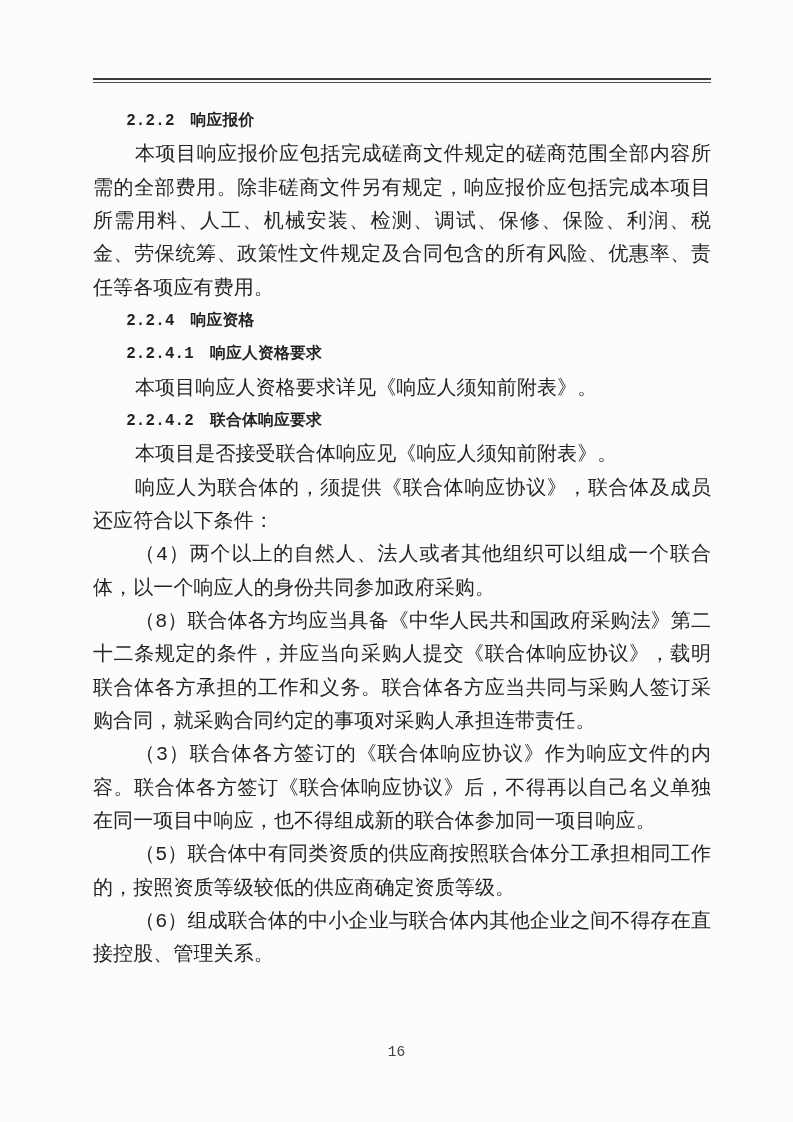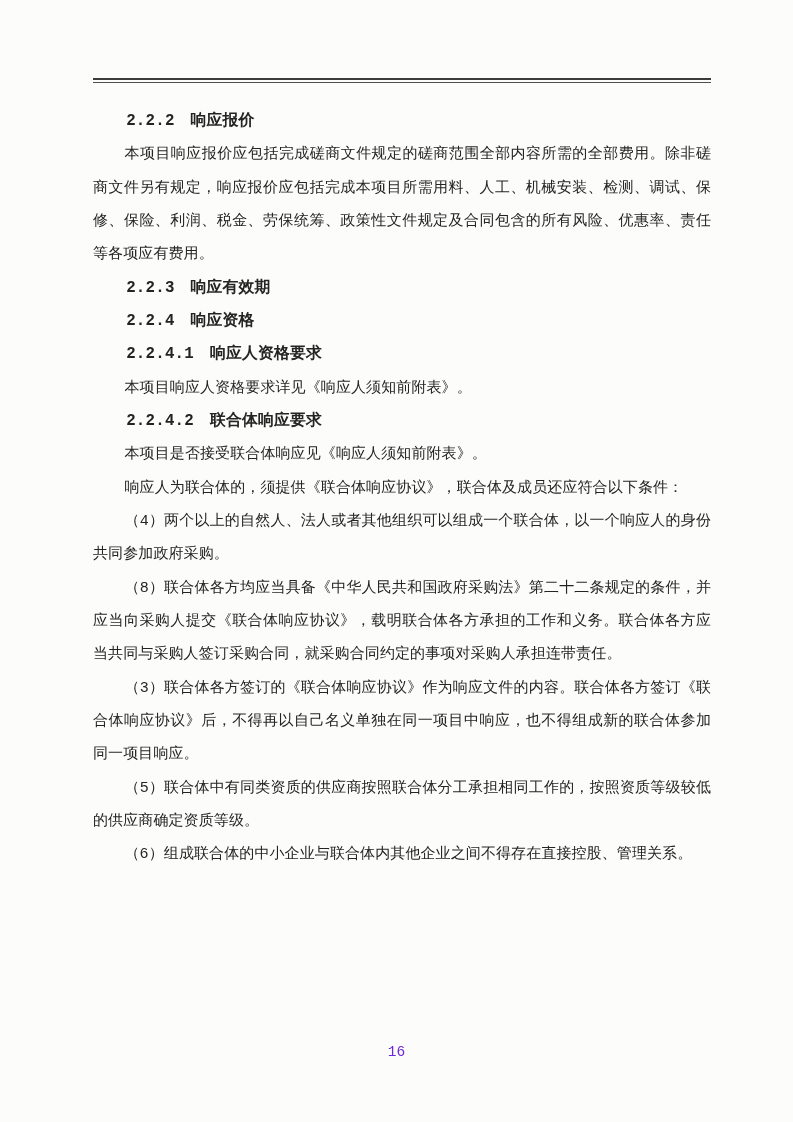--- a/index.html
+++ b/index.html
@@ -34,50 +34,49 @@
     line-height: 33.33px;
     text-align: justify;
     text-justify: inter-ideograph;
     letter-spacing: 0.1px;
   }
   .content p,
   .content h3 {
     margin: 0;
     padding: 0;
     text-indent: 2.1em;
-    font-size: 15px;
+    font-size: 20px;
     font-weight: normal;
   }
   .content h3 {
     font-weight: bold;
     font-size: 15.8px;
     letter-spacing: 0.2px;
     text-align: left;
   }
   .page-footer {
     position: absolute;
     left: 0;
     right: 0;
     top: 1044px;
     text-align: center;
     font-size: 14.5px;
-    color: #6d28d9;
+    color: #404040;
   }
 </style>
 </head>
 <body>
 
 <div class="page">
 
   <div class="header-rule"></div>
 
   <div class="content">
     <h3>2.2.2　响应报价</h3>
     <p>本项目响应报价应包括完成磋商文件规定的磋商范围全部内容所需的全部费用。除非磋商文件另有规定，响应报价应包括完成本项目所需用料、人工、机械安装、检测、调试、保修、保险、利润、税金、劳保统筹、政策性文件规定及合同包含的所有风险、优惠率、责任等各项应有费用。</p>
-    <h3>2.2.3　响应有效期</h3>
     <h3>2.2.4　响应资格</h3>
     <h3>2.2.4.1　响应人资格要求</h3>
     <p>本项目响应人资格要求详见《响应人须知前附表》。</p>
     <h3>2.2.4.2　联合体响应要求</h3>
     <p>本项目是否接受联合体响应见《响应人须知前附表》。</p>
     <p>响应人为联合体的，须提供《联合体响应协议》，联合体及成员还应符合以下条件：</p>
     <p>（4）两个以上的自然人、法人或者其他组织可以组成一个联合体，以一个响应人的身份共同参加政府采购。</p>
     <p>（8）联合体各方均应当具备《中华人民共和国政府采购法》第二十二条规定的条件，并应当向采购人提交《联合体响应协议》，载明联合体各方承担的工作和义务。联合体各方应当共同与采购人签订采购合同，就采购合同约定的事项对采购人承担连带责任。</p>
     <p>（3）联合体各方签订的《联合体响应协议》作为响应文件的内容。联合体各方签订《联合体响应协议》后，不得再以自己名义单独在同一项目中响应，也不得组成新的联合体参加同一项目响应。</p>
     <p>（5）联合体中有同类资质的供应商按照联合体分工承担相同工作的，按照资质等级较低的供应商确定资质等级。</p>

